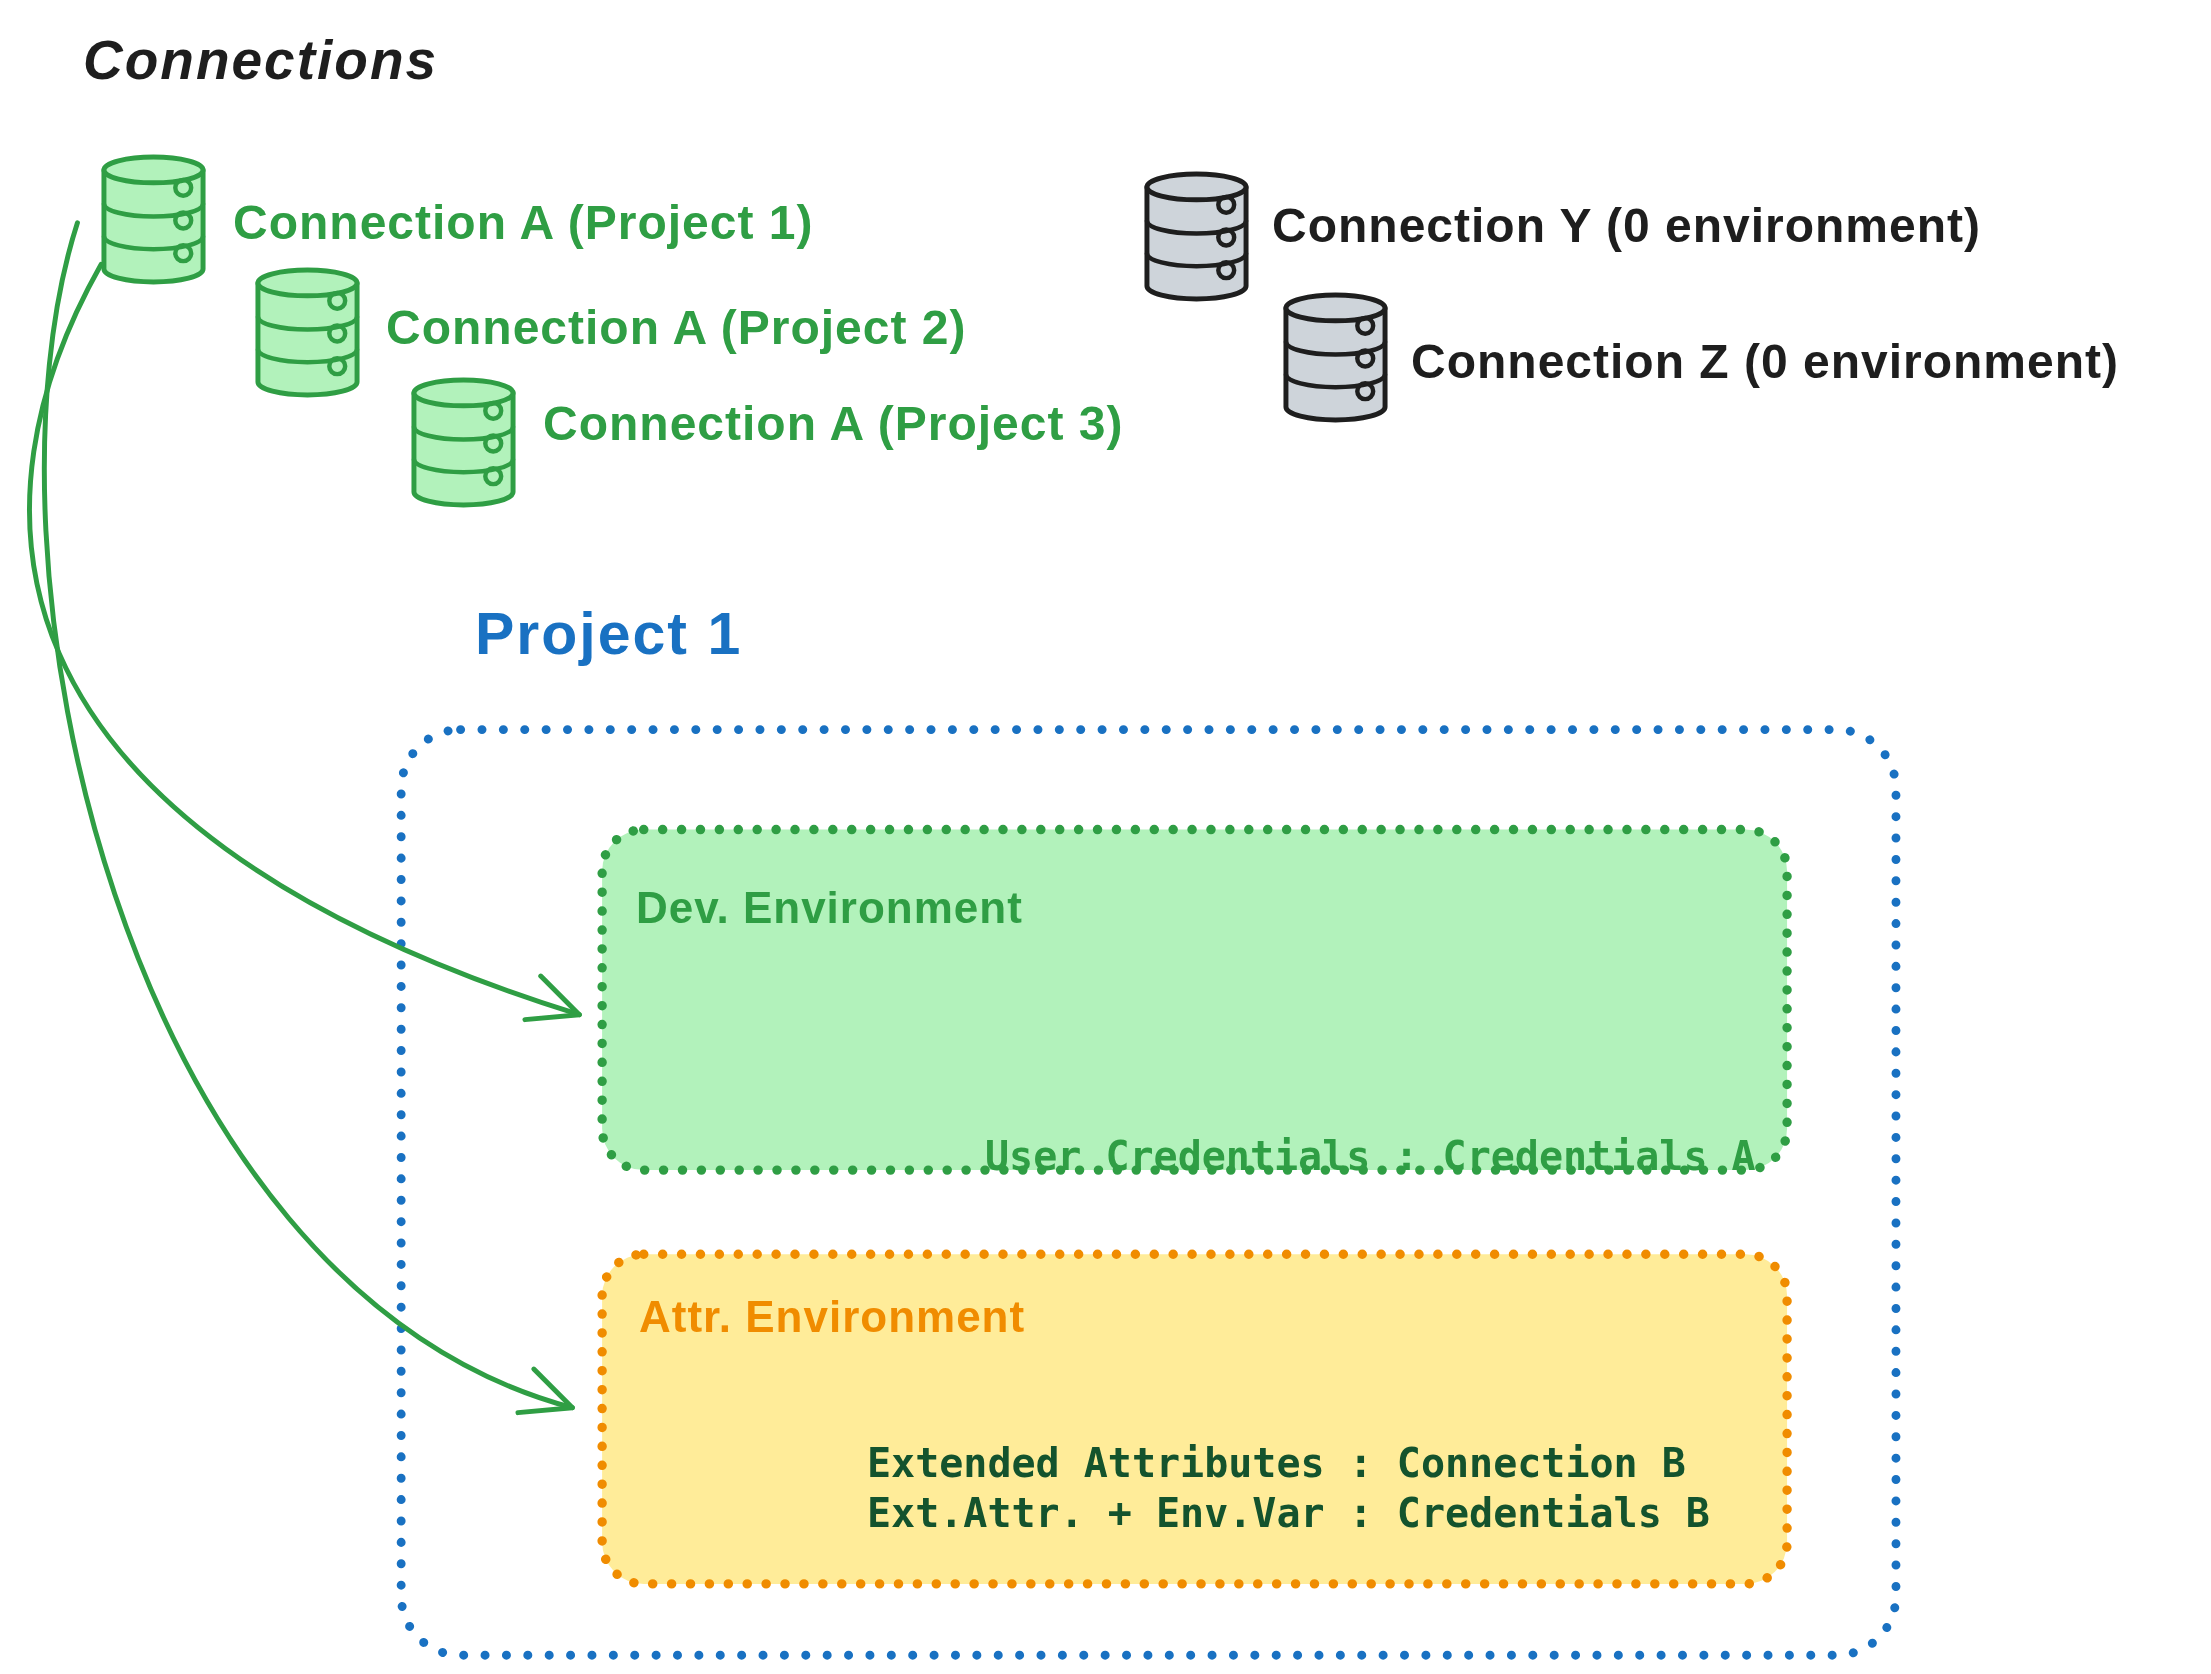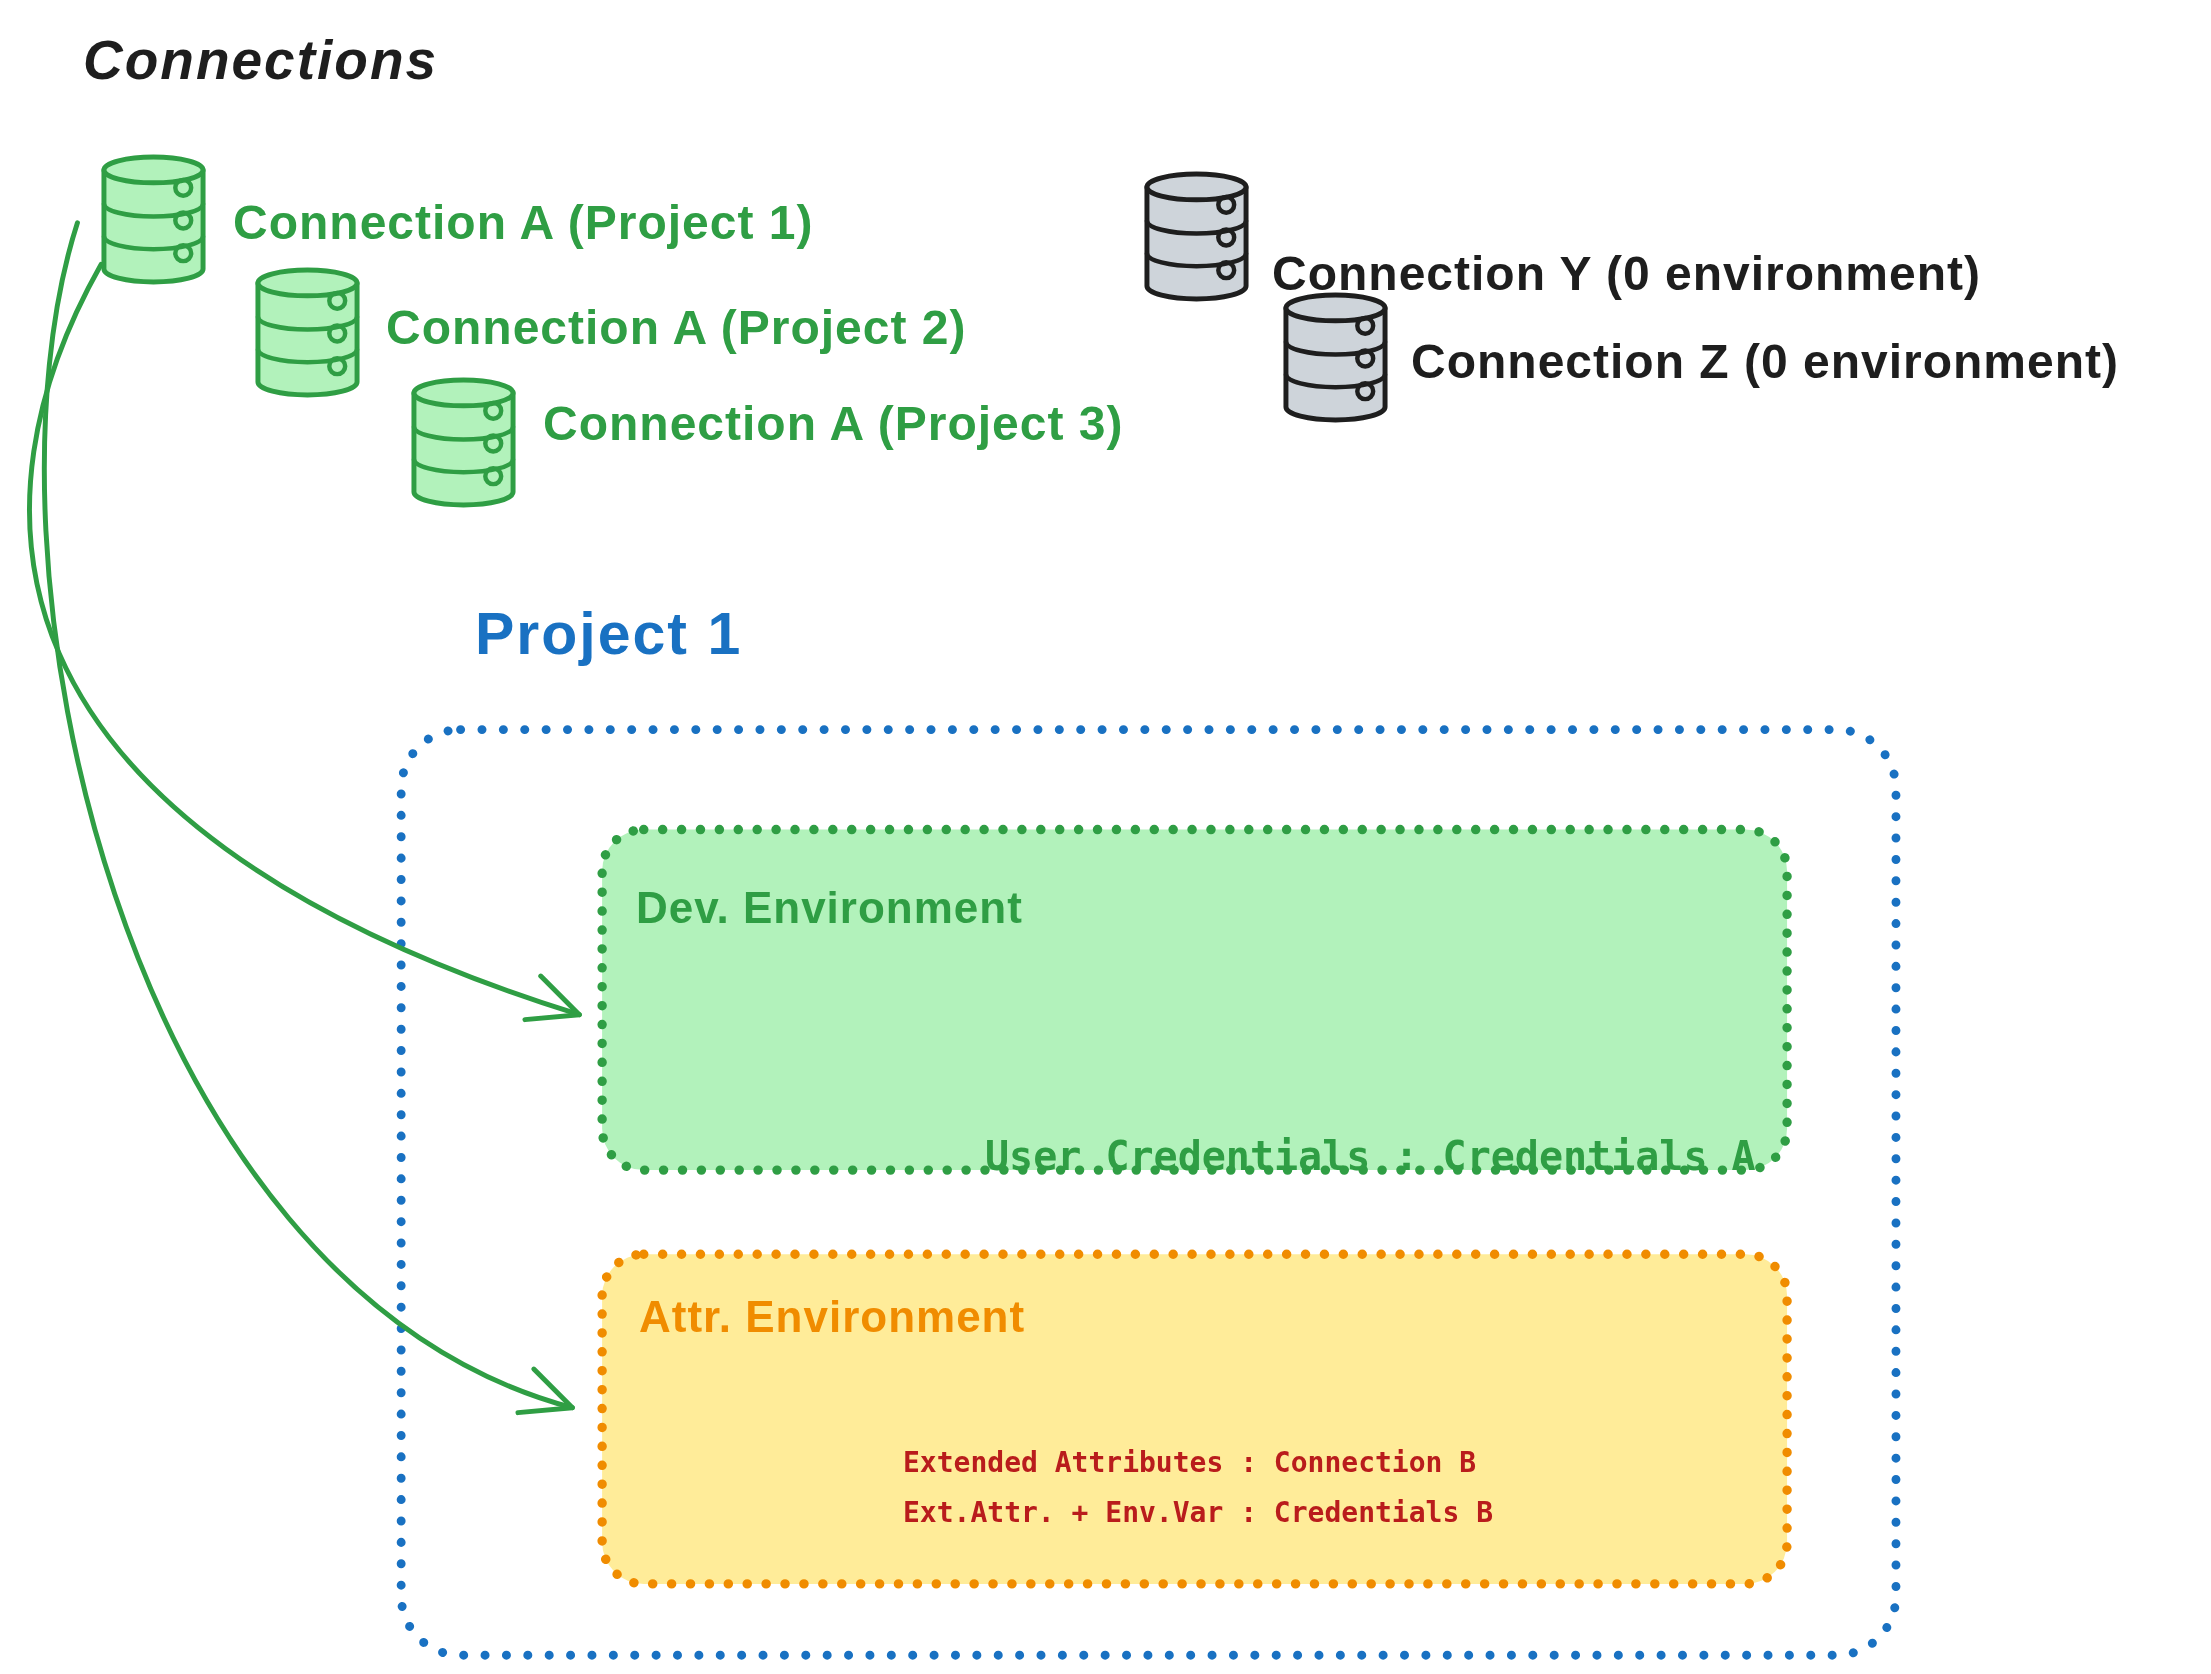--- a/index.html
+++ b/index.html
@@ -13,28 +13,28 @@
   #bg{position:absolute;left:0;top:0;}
   .abs{position:absolute;white-space:nowrap;}
   .hand{font-family:"Liberation Sans", sans-serif;font-weight:700;}
   .mono{font-family:"DejaVu Sans Mono","Liberation Mono",monospace;font-weight:700;}
   .title-main{left:83px;top:28px;font-size:55px;color:#1e1e1e;letter-spacing:2px;font-style:italic;}
   .conn-label{font-size:48px;color:#2f9e44;letter-spacing:1px;}
   .conn-label.gray{color:#1e1e1e;}
   .lbl-a1{left:233px;top:195px;}
   .lbl-a2{left:386px;top:300px;}
   .lbl-a3{left:543px;top:396px;}
-  .lbl-y{left:1272px;top:198px;margin-top:48px;}
+  .lbl-y{left:1272px;top:198px;}
   .lbl-z{left:1411px;top:334px;}
   .project-title{left:475px;top:600px;font-size:59px;color:#1971c2;letter-spacing:2px;}
   .env-title{font-size:44px;letter-spacing:1px;margin-top:12px;}
   .dev-title{left:636px;top:871px;color:#2f9e44;}
   .prod-title{left:639px;top:1280px;color:#f08c00;}
   .dev-cred{left:985px;top:1089px;font-size:40px;color:#2f9e44;margin-top:44px;}
-  .prod-lines{left:903px;top:1438px;font-size:28px;color:#b91c1c;line-height:50px;}
+  .prod-lines{left:867px;top:1438px;font-size:40px;color:#14532d;line-height:50px;}
   .db{position:absolute;width:111px;height:139px;overflow:visible;}
   .db-green{--db-stroke:#2f9e44;--db-fill:#b2f2bb;}
   .db-gray{--db-stroke:#1e1e1e;--db-fill:#ced4da;}
 </style>
 </head>
 <body>
 
 <div id="canvas">
 
   <svg id="bg" width="2212" height="1674" viewBox="0 0 2234 1691">

